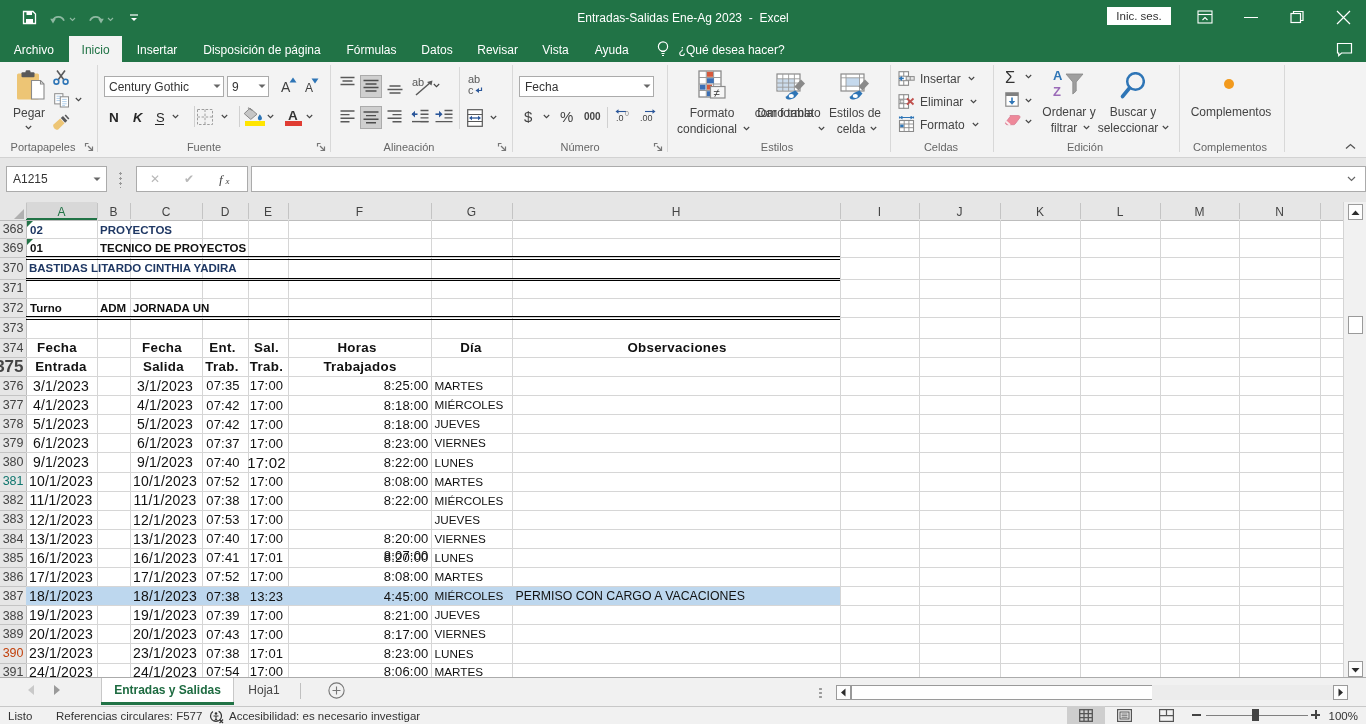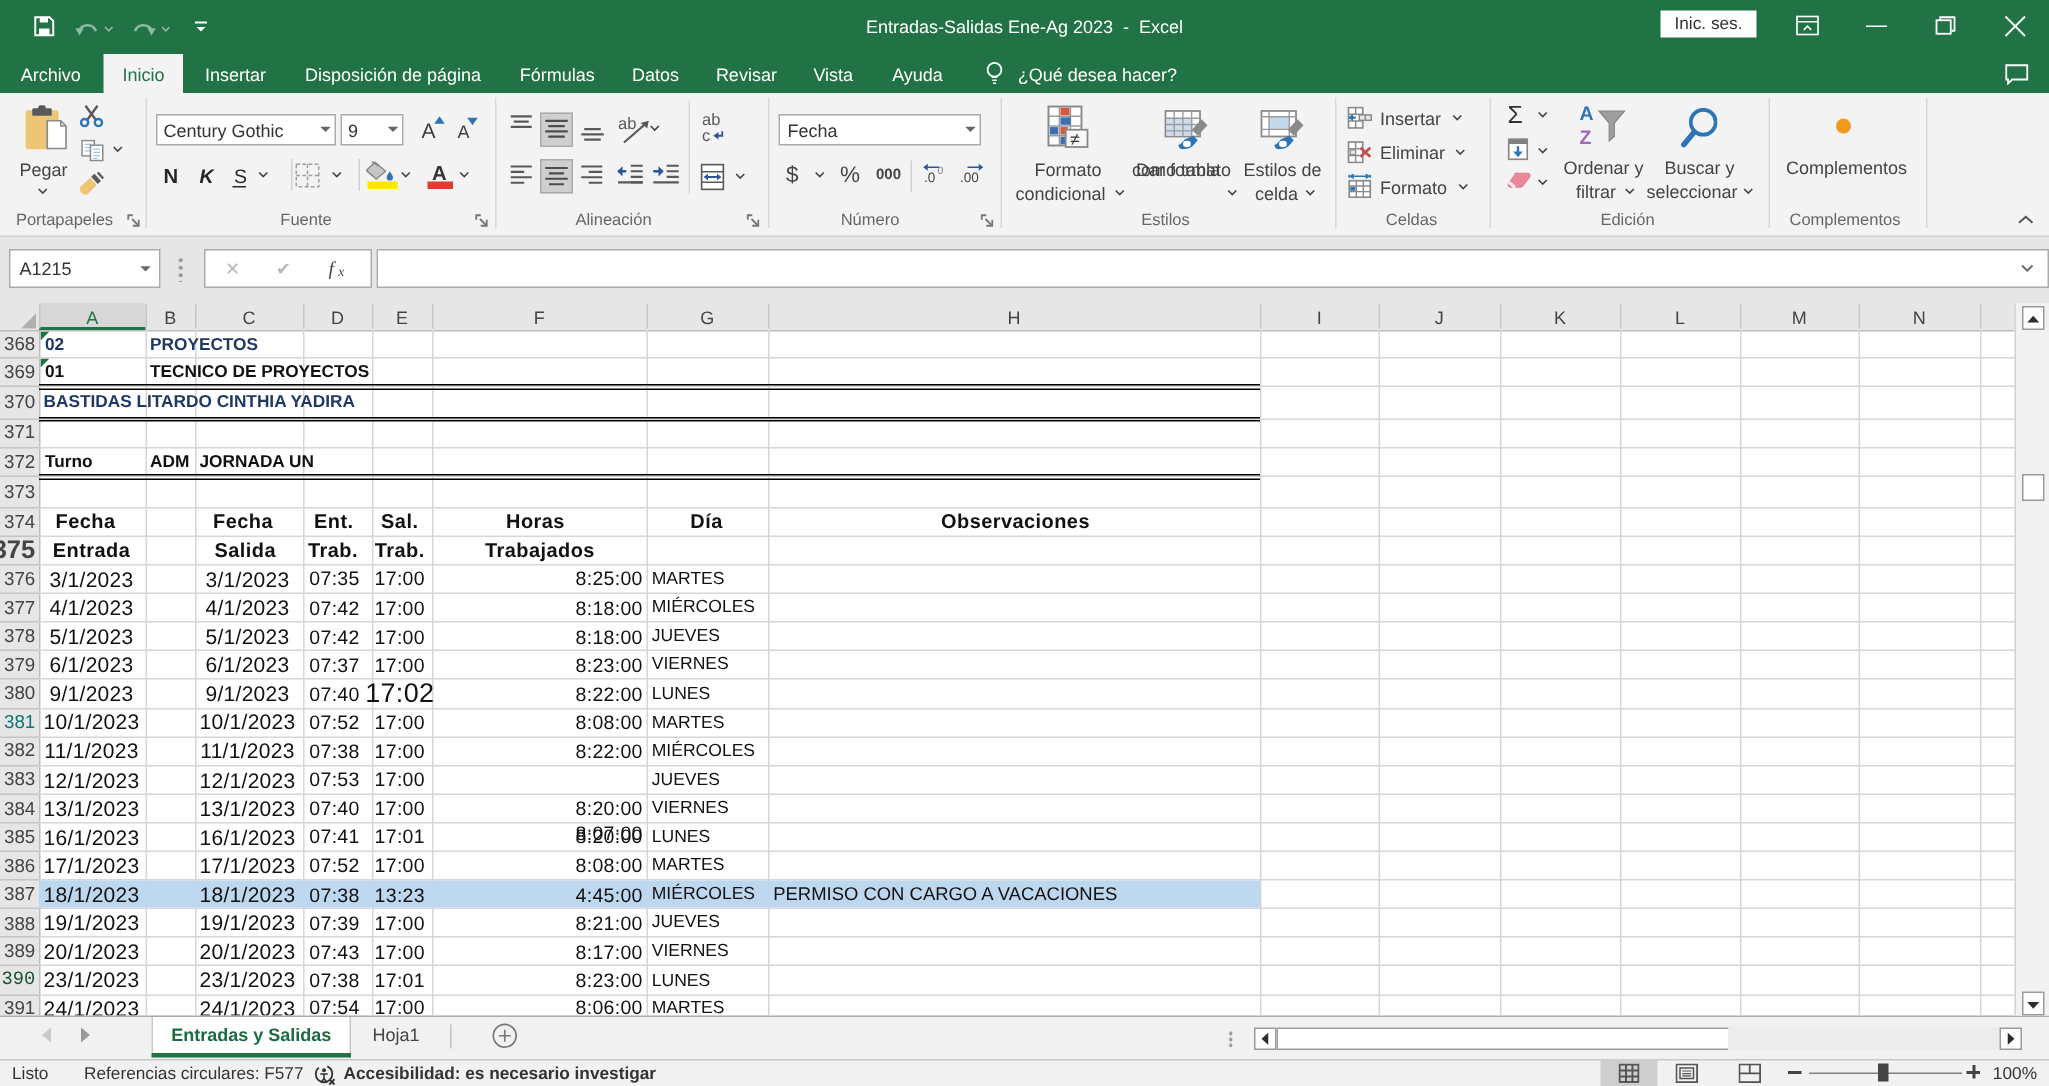--- a/index.html
+++ b/index.html
@@ -622,21 +622,21 @@
 <div class="a" style="top:550.6px;font-size:12.5px;color:#444;font-weight:normal;line-height:14.5px;white-space:nowrap;right:1342.5px;">385</div>
 <div class="a" style="left:0;top:567.0px;width:26px;height:1px;background:#c4c4c4"></div>
 <div class="a" style="top:569.7px;font-size:12.5px;color:#444;font-weight:normal;line-height:14.5px;white-space:nowrap;right:1342.5px;">386</div>
 <div class="a" style="left:0;top:586.1px;width:26px;height:1px;background:#c4c4c4"></div>
 <div class="a" style="top:588.8px;font-size:12.5px;color:#444;font-weight:normal;line-height:14.5px;white-space:nowrap;right:1342.5px;">387</div>
 <div class="a" style="left:0;top:605.2px;width:26px;height:1px;background:#c4c4c4"></div>
 <div class="a" style="top:609px;font-size:12.5px;color:#444;font-weight:normal;line-height:14.5px;white-space:nowrap;right:1342.5px;text-align:center;">388</div>
 <div class="a" style="left:0;top:624.3px;width:26px;height:1px;background:#c4c4c4"></div>
 <div class="a" style="top:627.0px;font-size:12.5px;color:#444;font-weight:normal;line-height:14.5px;white-space:nowrap;right:1342.5px;">389</div>
 <div class="a" style="left:0;top:643.4px;width:26px;height:1px;background:#c4c4c4"></div>
-<div class="a" style="top:646.1px;font-size:12.5px;color:#14532d;font-weight:normal;line-height:14.5px;white-space:nowrap;right:1342.5px;font-family:Liberation Mono, monospace;">390</div>
+<div class="a" style="top:646.1px;font-size:12.5px;color:#c2410c;font-weight:normal;line-height:14.5px;white-space:nowrap;right:1342.5px;">390</div>
 <div class="a" style="left:0;top:662.5px;width:26px;height:1px;background:#c4c4c4"></div>
 <div class="a" style="top:665.2px;font-size:12.5px;color:#444;font-weight:normal;line-height:14.5px;white-space:nowrap;right:1342.5px;">391</div>
 <div class="a" style="left:0;top:681.6px;width:26px;height:1px;background:#c4c4c4"></div>
 <div class="a" style="left:25.5px;top:220px;width:1px;height:457px;background:#bdbdbd"></div>
 <div class="a" style="left:97px;top:220px;width:1px;height:457px;background:#d6d6d6"></div>
 <div class="a" style="left:130px;top:220px;width:1px;height:457px;background:#d6d6d6"></div>
 <div class="a" style="left:202px;top:220px;width:1px;height:457px;background:#d6d6d6"></div>
 <div class="a" style="left:248px;top:220px;width:1px;height:457px;background:#d6d6d6"></div>
 <div class="a" style="left:288px;top:220px;width:1px;height:457px;background:#d6d6d6"></div>
 <div class="a" style="left:431px;top:220px;width:1px;height:457px;background:#d6d6d6"></div>
@@ -729,21 +729,21 @@
 <div class="a" style="top:417.3px;font-size:11.7px;color:#111;font-weight:normal;line-height:14px;white-space:nowrap;letter-spacing:0px;left:434.5px;">JUEVES</div>
 <div class="a" style="top:435.2px;font-size:14px;color:#111;font-weight:normal;line-height:16px;white-space:nowrap;letter-spacing:0.2px;left:61px;transform:translateX(-50%);">6/1/2023</div>
 <div class="a" style="top:435.2px;font-size:14px;color:#111;font-weight:normal;line-height:16px;white-space:nowrap;letter-spacing:0.2px;left:165px;transform:translateX(-50%);">6/1/2023</div>
 <div class="a" style="top:435.7px;font-size:13px;color:#111;font-weight:normal;line-height:15px;white-space:nowrap;letter-spacing:0.2px;left:223px;transform:translateX(-50%);">07:37</div>
 <div class="a" style="top:435.7px;font-size:13px;color:#111;font-weight:normal;line-height:15px;white-space:nowrap;letter-spacing:0.2px;left:266.5px;transform:translateX(-50%);">17:00</div>
 <div class="a" style="top:435.7px;font-size:13px;color:#111;font-weight:normal;line-height:15px;white-space:nowrap;letter-spacing:0.2px;right:937.5px;">8:23:00</div>
 <div class="a" style="top:436.4px;font-size:11.7px;color:#111;font-weight:normal;line-height:14px;white-space:nowrap;letter-spacing:0px;left:434.5px;">VIERNES</div>
 <div class="a" style="top:454.2px;font-size:14px;color:#111;font-weight:normal;line-height:16px;white-space:nowrap;letter-spacing:0.2px;left:61px;transform:translateX(-50%);">9/1/2023</div>
 <div class="a" style="top:454.2px;font-size:14px;color:#111;font-weight:normal;line-height:16px;white-space:nowrap;letter-spacing:0.2px;left:165px;transform:translateX(-50%);">9/1/2023</div>
 <div class="a" style="top:454.8px;font-size:13px;color:#111;font-weight:normal;line-height:15px;white-space:nowrap;letter-spacing:0.2px;left:223px;transform:translateX(-50%);">07:40</div>
-<div class="a" style="top:454.8px;font-size:18px;color:#111;font-weight:normal;line-height:15px;white-space:nowrap;letter-spacing:0.2px;left:266.5px;transform:translateX(-50%);">17:02</div>
+<div class="a" style="top:454.8px;font-size:15px;color:#111;font-weight:normal;line-height:15px;white-space:nowrap;letter-spacing:0.2px;left:266.5px;transform:translateX(-50%);">17:02</div>
 <div class="a" style="top:454.8px;font-size:13px;color:#111;font-weight:normal;line-height:15px;white-space:nowrap;letter-spacing:0.2px;right:937.5px;">8:22:00</div>
 <div class="a" style="top:455.5px;font-size:11.7px;color:#111;font-weight:normal;line-height:14px;white-space:nowrap;letter-spacing:0px;left:434.5px;">LUNES</div>
 <div class="a" style="top:473.4px;font-size:14px;color:#111;font-weight:normal;line-height:16px;white-space:nowrap;letter-spacing:0.2px;left:61px;transform:translateX(-50%);">10/1/2023</div>
 <div class="a" style="top:473.4px;font-size:14px;color:#111;font-weight:normal;line-height:16px;white-space:nowrap;letter-spacing:0.2px;left:165px;transform:translateX(-50%);">10/1/2023</div>
 <div class="a" style="top:473.9px;font-size:13px;color:#111;font-weight:normal;line-height:15px;white-space:nowrap;letter-spacing:0.2px;left:223px;transform:translateX(-50%);">07:52</div>
 <div class="a" style="top:473.9px;font-size:13px;color:#111;font-weight:normal;line-height:15px;white-space:nowrap;letter-spacing:0.2px;left:266.5px;transform:translateX(-50%);">17:00</div>
 <div class="a" style="top:473.9px;font-size:13px;color:#111;font-weight:normal;line-height:15px;white-space:nowrap;letter-spacing:0.2px;right:937.5px;">8:08:00</div>
 <div class="a" style="top:474.6px;font-size:11.7px;color:#111;font-weight:normal;line-height:14px;white-space:nowrap;letter-spacing:0px;left:434.5px;">MARTES</div>
 <div class="a" style="top:492.4px;font-size:14px;color:#111;font-weight:normal;line-height:16px;white-space:nowrap;letter-spacing:0.2px;left:61px;transform:translateX(-50%);">11/1/2023</div>
 <div class="a" style="top:492.4px;font-size:14px;color:#111;font-weight:normal;line-height:16px;white-space:nowrap;letter-spacing:0.2px;left:165px;transform:translateX(-50%);">11/1/2023</div>
@@ -847,21 +847,21 @@
 <div class="a" style="top:709.7px;font-size:11.5px;color:#333;font-weight:normal;line-height:13.5px;white-space:nowrap;left:8px;">Listo</div>
 <div class="a" style="top:709.7px;font-size:11.5px;color:#333;font-weight:normal;line-height:13.5px;white-space:nowrap;left:56px;">Referencias circulares: F577</div>
 <div class="a" style="left:209px;top:709px">
       <svg width="15" height="15" viewBox="0 0 15 15">
         <circle cx="7" cy="7" r="5.5" fill="none" stroke="#333" stroke-width="1.2" stroke-dasharray="22 6"></circle>
         <circle cx="7" cy="4.5" r="1.3" fill="#333"></circle>
         <path d="M4.5 7h5M7 7v3.2M5.5 12l1.5-2 1.5 2" stroke="#333" stroke-width="1.1" fill="none"></path>
         <path d="M10.5 10.5l3.5 3.5M14 10.5l-3.5 3.5" stroke="#333" stroke-width="1.2"></path>
       </svg>
     </div>
-<div class="a" style="top:709.7px;font-size:11.5px;color:#333;font-weight:700;line-height:13.5px;white-space:nowrap;left:229px;">Accesibilidad: es necesario investigar</div>
+<div class="a" style="top:709.7px;font-size:11.5px;color:#333;font-weight:400;line-height:13.5px;white-space:nowrap;left:229px;">Accesibilidad: es necesario investigar</div>
 <div class="a" style="left:1067px;top:706px;width:38px;height:18px;background:#cecece"></div>
 <div class="a" style="left:1079px;top:709px">
       <svg width="14" height="13" viewBox="0 0 14 13">
         <rect x="0.7" y="0.7" width="12.6" height="11.6" fill="none" stroke="#555" stroke-width="1.3"></rect>
         <path d="M5 0.7v11.6M9.3 0.7v11.6M0.7 4.6h12.6M0.7 8.6h12.6" stroke="#555" stroke-width="1.3"></path>
       </svg>
     </div>
 <div class="a" style="left:1117px;top:709px">
       <svg width="15" height="13" viewBox="0 0 15 13">
         <rect x="0.6" y="0.6" width="13.8" height="11.8" fill="none" stroke="#555" stroke-width="1.2"></rect>

